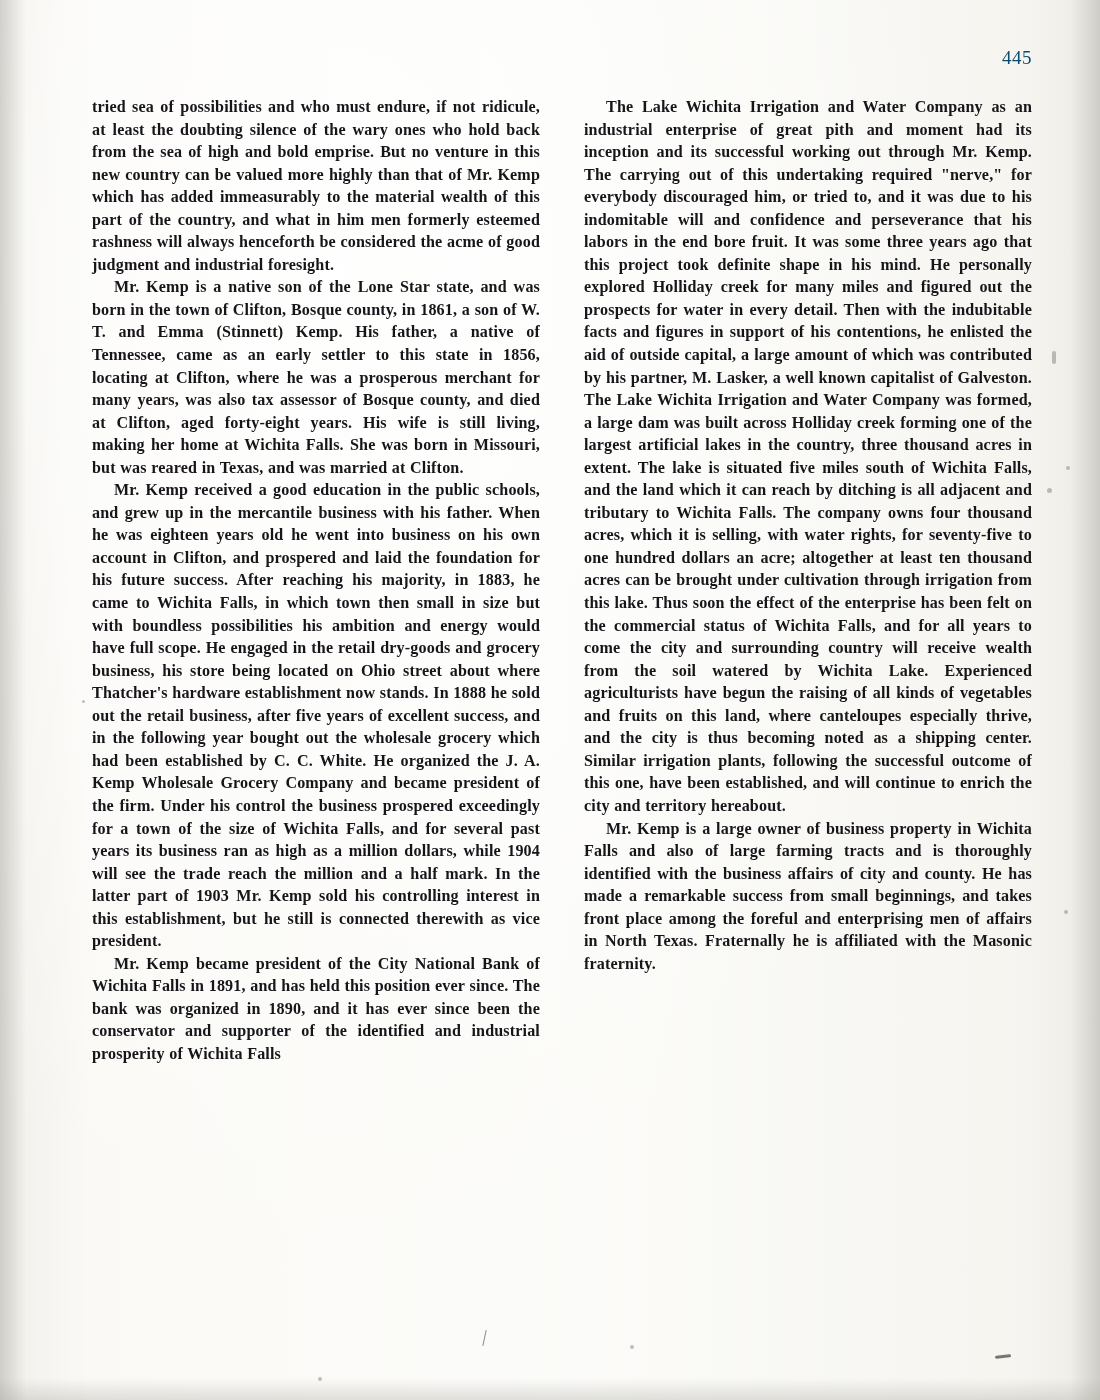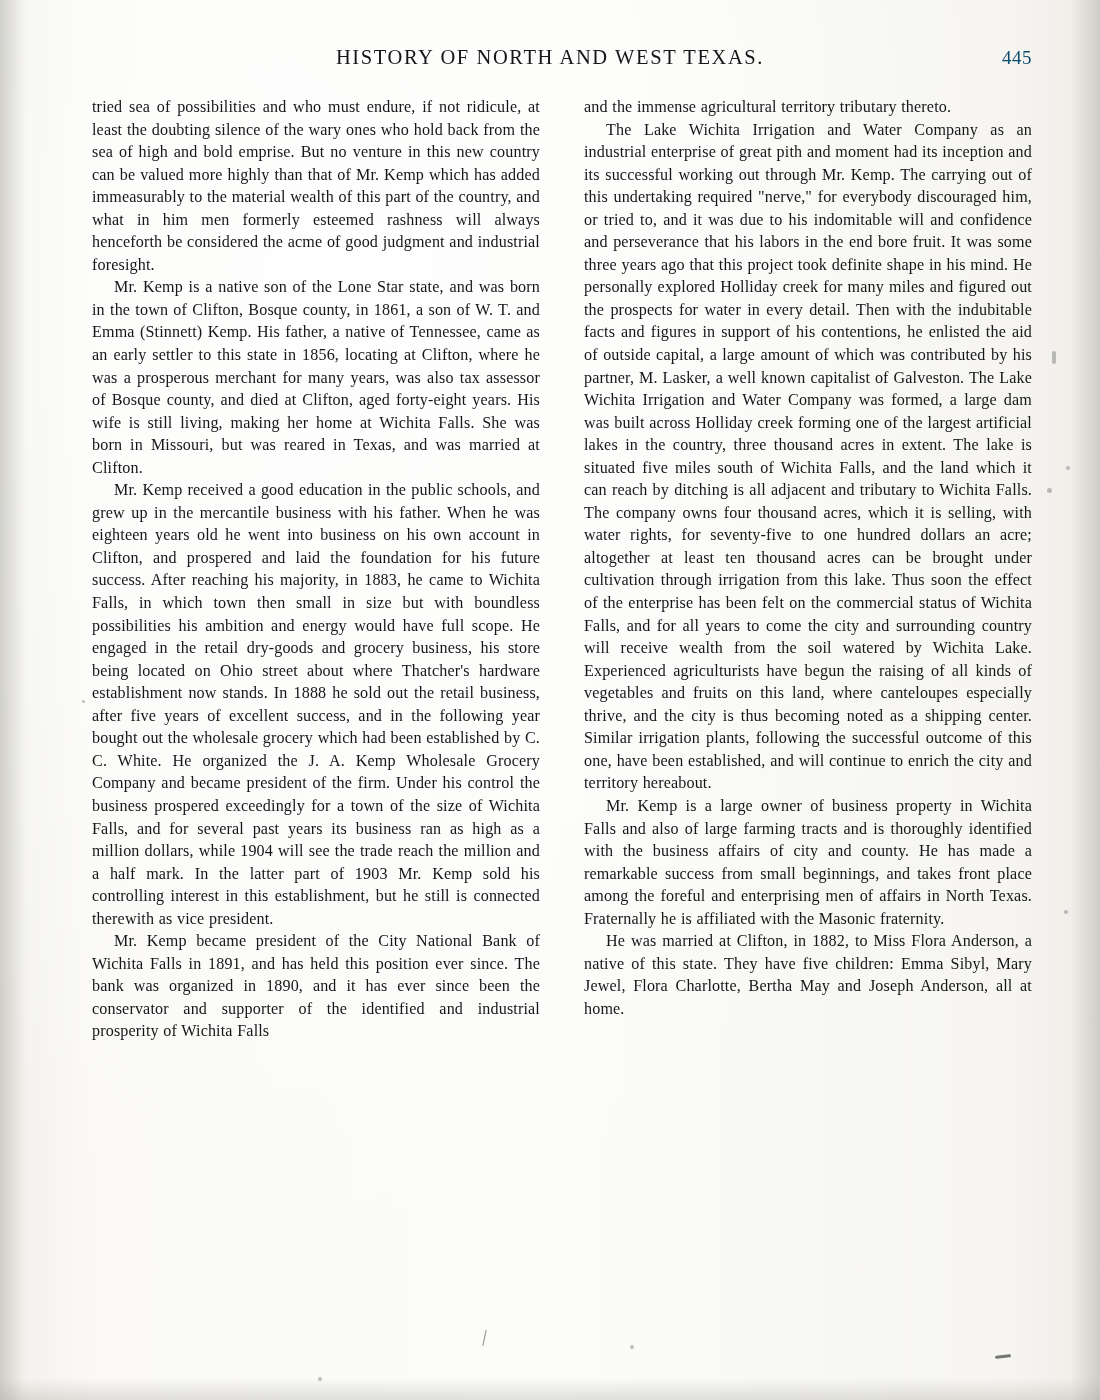--- a/index.html
+++ b/index.html
@@ -60,20 +60,21 @@
   .columns {
     position: absolute;
     top: 96px;
     left: 92px;
     width: 940px;
     display: flex;
     gap: 44px;
   }
   .col {
     width: 448px;
+    font-weight: bold;
   }
   .col p {
     margin: 0;
     font-size: 16.1px;
     line-height: 22.55px;
     text-align: justify;
     text-justify: inter-word;
     color: #16161a;
     text-indent: 22px;
     letter-spacing: 0.15px;
@@ -128,36 +129,33 @@
     pointer-events: none;
   }
 </style>
 </head>
 <body>
 
 <div class="page">
   <div class="paper-tone"></div>
 
   <div class="header">
-    <div class="running-head">HISTORY OF NORTH AND WEST TEXAS.</div>
     <div class="folio">445</div>
   </div>
 
   <div class="columns">
     <div class="col">
       <p class="first">tried sea of possibilities and who must endure, if not ridicule, at least the doubting silence of the wary ones who hold back from the sea of high and bold emprise. But no venture in this new country can be valued more highly than that of Mr. Kemp which has added immeasurably to the material wealth of this part of the country, and what in him men formerly esteemed rashness will always henceforth be considered the acme of good judgment and industrial foresight.</p>
       <p>Mr. Kemp is a native son of the Lone Star state, and was born in the town of Clifton, Bosque county, in 1861, a son of W. T. and Emma (Stinnett) Kemp. His father, a native of Tennessee, came as an early settler to this state in 1856, locating at Clifton, where he was a prosperous merchant for many years, was also tax assessor of Bosque county, and died at Clifton, aged forty-eight years. His wife is still living, making her home at Wichita Falls. She was born in Missouri, but was reared in Texas, and was married at Clifton.</p>
       <p>Mr. Kemp received a good education in the public schools, and grew up in the mercantile business with his father. When he was eighteen years old he went into business on his own account in Clifton, and prospered and laid the foundation for his future success. After reaching his majority, in 1883, he came to Wichita Falls, in which town then small in size but with boundless possibilities his ambition and energy would have full scope. He engaged in the retail dry-goods and grocery business, his store being located on Ohio street about where Thatcher's hardware establishment now stands. In 1888 he sold out the retail business, after five years of excellent success, and in the following year bought out the wholesale grocery which had been established by C. C. White. He organized the J. A. Kemp Wholesale Grocery Company and became president of the firm. Under his control the business prospered exceedingly for a town of the size of Wichita Falls, and for several past years its business ran as high as a million dollars, while 1904 will see the trade reach the million and a half mark. In the latter part of 1903 Mr. Kemp sold his controlling interest in this establishment, but he still is connected therewith as vice president.</p>
       <p>Mr. Kemp became president of the City National Bank of Wichita Falls in 1891, and has held this position ever since. The bank was organized in 1890, and it has ever since been the conservator and supporter of the identified and industrial prosperity of Wichita Falls</p>
     </div>
     <div class="col">
-      <p class="first">and the immense agricultural territory tributary thereto.</p>
       <p>The Lake Wichita Irrigation and Water Company as an industrial enterprise of great pith and moment had its inception and its successful working out through Mr. Kemp. The carrying out of this undertaking required "nerve," for everybody discouraged him, or tried to, and it was due to his indomitable will and confidence and perseverance that his labors in the end bore fruit. It was some three years ago that this project took definite shape in his mind. He personally explored Holliday creek for many miles and figured out the prospects for water in every detail. Then with the indubitable facts and figures in support of his contentions, he enlisted the aid of outside capital, a large amount of which was contributed by his partner, M. Lasker, a well known capitalist of Galveston. The Lake Wichita Irrigation and Water Company was formed, a large dam was built across Holliday creek forming one of the largest artificial lakes in the country, three thousand acres in extent. The lake is situated five miles south of Wichita Falls, and the land which it can reach by ditching is all adjacent and tributary to Wichita Falls. The company owns four thousand acres, which it is selling, with water rights, for seventy-five to one hundred dollars an acre; altogether at least ten thousand acres can be brought under cultivation through irrigation from this lake. Thus soon the effect of the enterprise has been felt on the commercial status of Wichita Falls, and for all years to come the city and surrounding country will receive wealth from the soil watered by Wichita Lake. Experienced agriculturists have begun the raising of all kinds of vegetables and fruits on this land, where canteloupes especially thrive, and the city is thus becoming noted as a shipping center. Similar irrigation plants, following the successful outcome of this one, have been established, and will continue to enrich the city and territory hereabout.</p>
       <p>Mr. Kemp is a large owner of business property in Wichita Falls and also of large farming tracts and is thoroughly identified with the business affairs of city and county. He has made a remarkable success from small beginnings, and takes front place among the foreful and enterprising men of affairs in North Texas. Fraternally he is affiliated with the Masonic fraternity.</p>
-      <p>He was married at Clifton, in 1882, to Miss Flora Anderson, a native of this state. They have five children: Emma Sibyl, Mary Jewel, Flora Charlotte, Bertha May and Joseph Anderson, all at home.</p>
     </div>
   </div>
 
   <span class="speck" style="left:1052px; top:351px; width:4px; height:13px; border-radius:2px;"></span>
   <span class="speck" style="left:1066px; top:466px; width:4px; height:4px;"></span>
   <span class="speck" style="left:1047px; top:488px; width:5px; height:5px;"></span>
   <span class="speck" style="left:1064px; top:910px; width:4px; height:4px;"></span>
   <span class="speck" style="left:82px; top:700px; width:3px; height:3px;"></span>
   <span class="speck" style="left:318px; top:1377px; width:4px; height:4px;"></span>
   <span class="mark-slash" style="left:484px; top:1330px;"></span>

